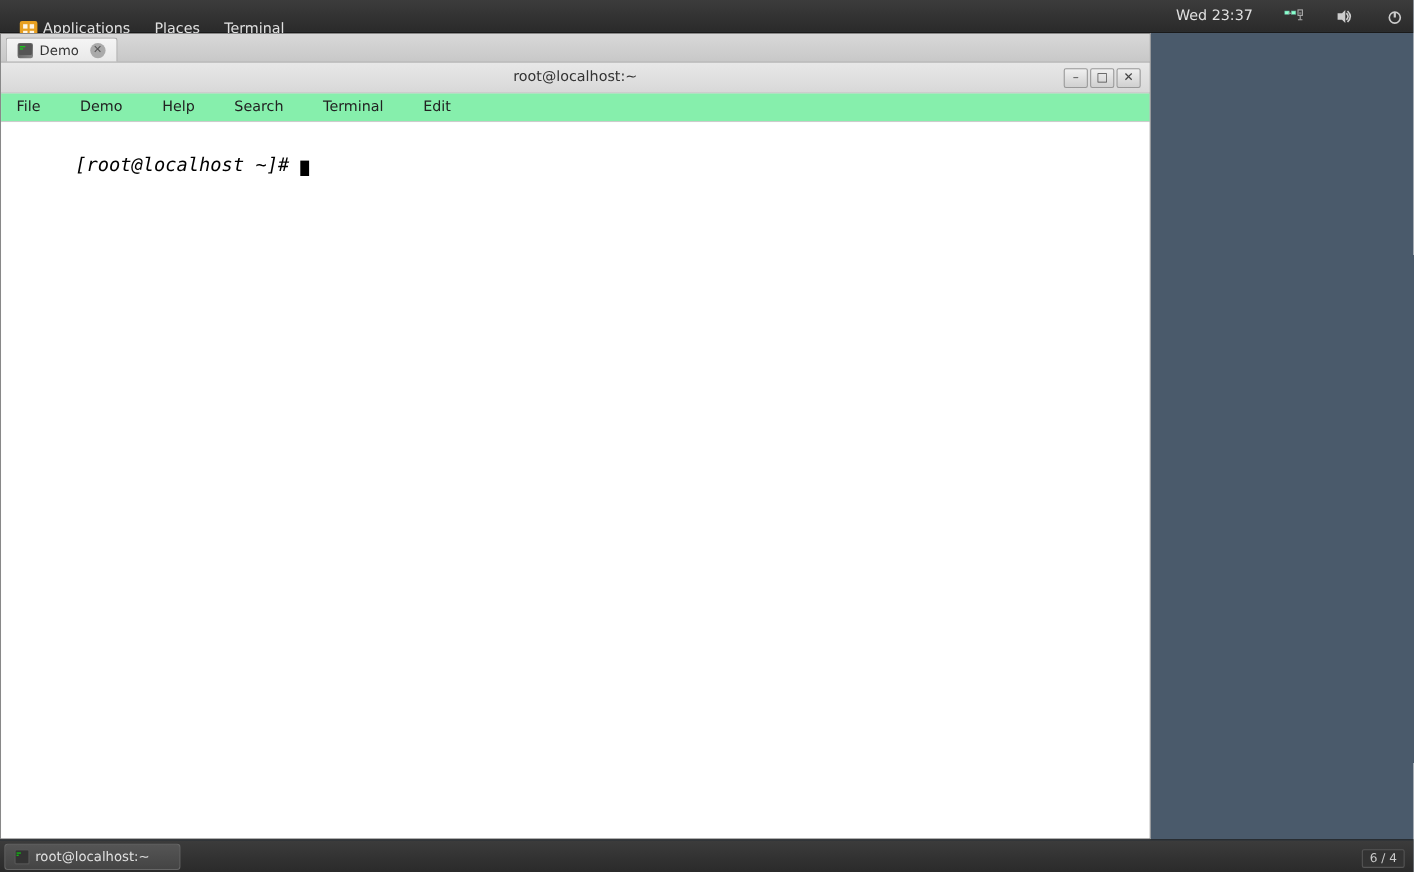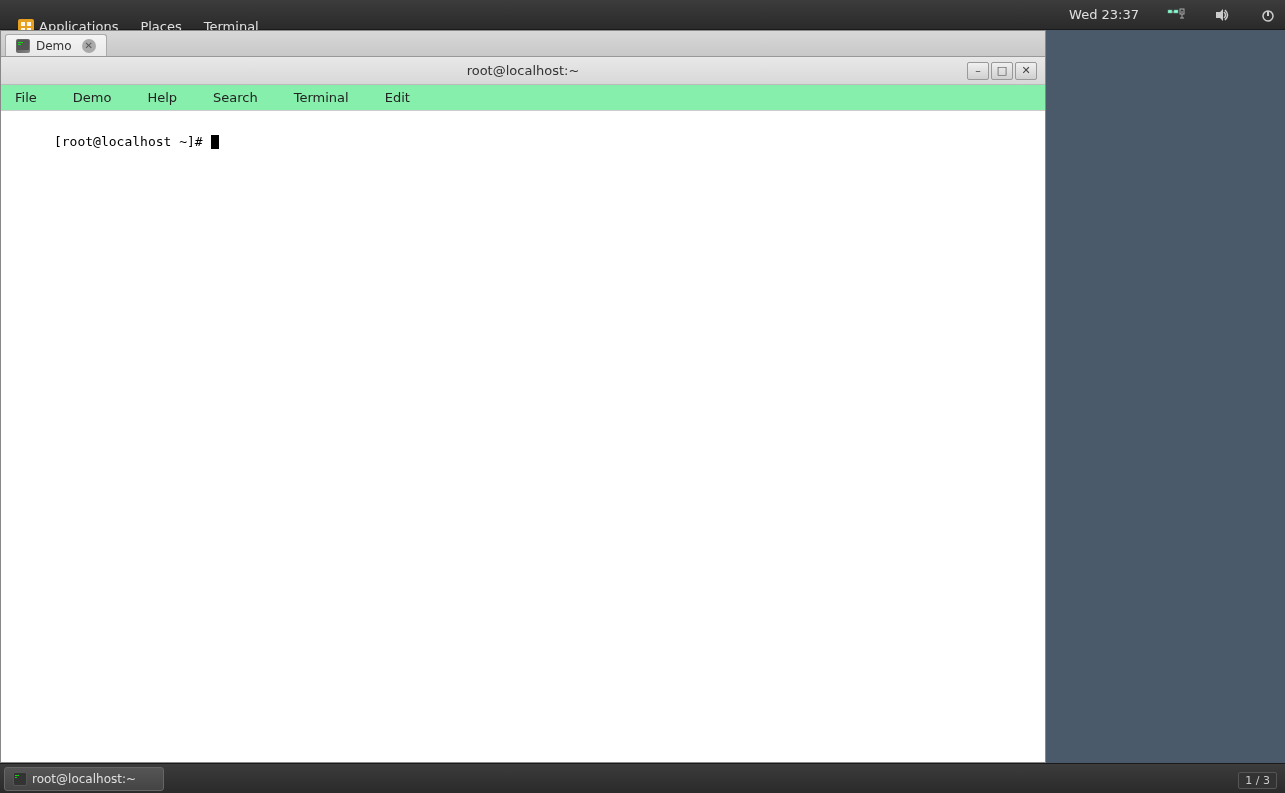--- a/index.html
+++ b/index.html
@@ -238,24 +238,25 @@
       cursor: pointer;
       border-radius: 3px;
     }
 
     
     .terminal-body {
       flex: 1;
       background: #ffffff;
       padding: 4px 6px;
       font-family: 'DejaVu Sans Mono', 'Liberation Mono', 'Courier New', monospace;
-      font-size: 13px;
+      font-size: 17px;
       color: #000;
       overflow: hidden;
       position: relative;
+      font-style: italic;
     }
 
     .terminal-line {
       line-height: 1.4;
       white-space: pre;
     }
 
     .cursor {
       display: inline-block;
       width: 8px;
@@ -380,14 +381,14 @@
   <div class="taskbar-item">
     <div class="taskbar-item-icon">
       <svg width="12" height="12" viewBox="0 0 12 12">
         <rect x="0" y="0" width="12" height="12" fill="#333" rx="1"></rect>
         <rect x="1" y="2" width="4" height="1" fill="#0f0" opacity="0.8"></rect>
         <rect x="1" y="4" width="2" height="1" fill="#0f0" opacity="0.8"></rect>
       </svg>
     </div>
     <span>root@localhost:~</span>
   </div>
-  <div class="taskbar-pager">1 / 3</div>
+  <div class="taskbar-pager">6 / 4</div>
 </div>
 
 </body></html>

